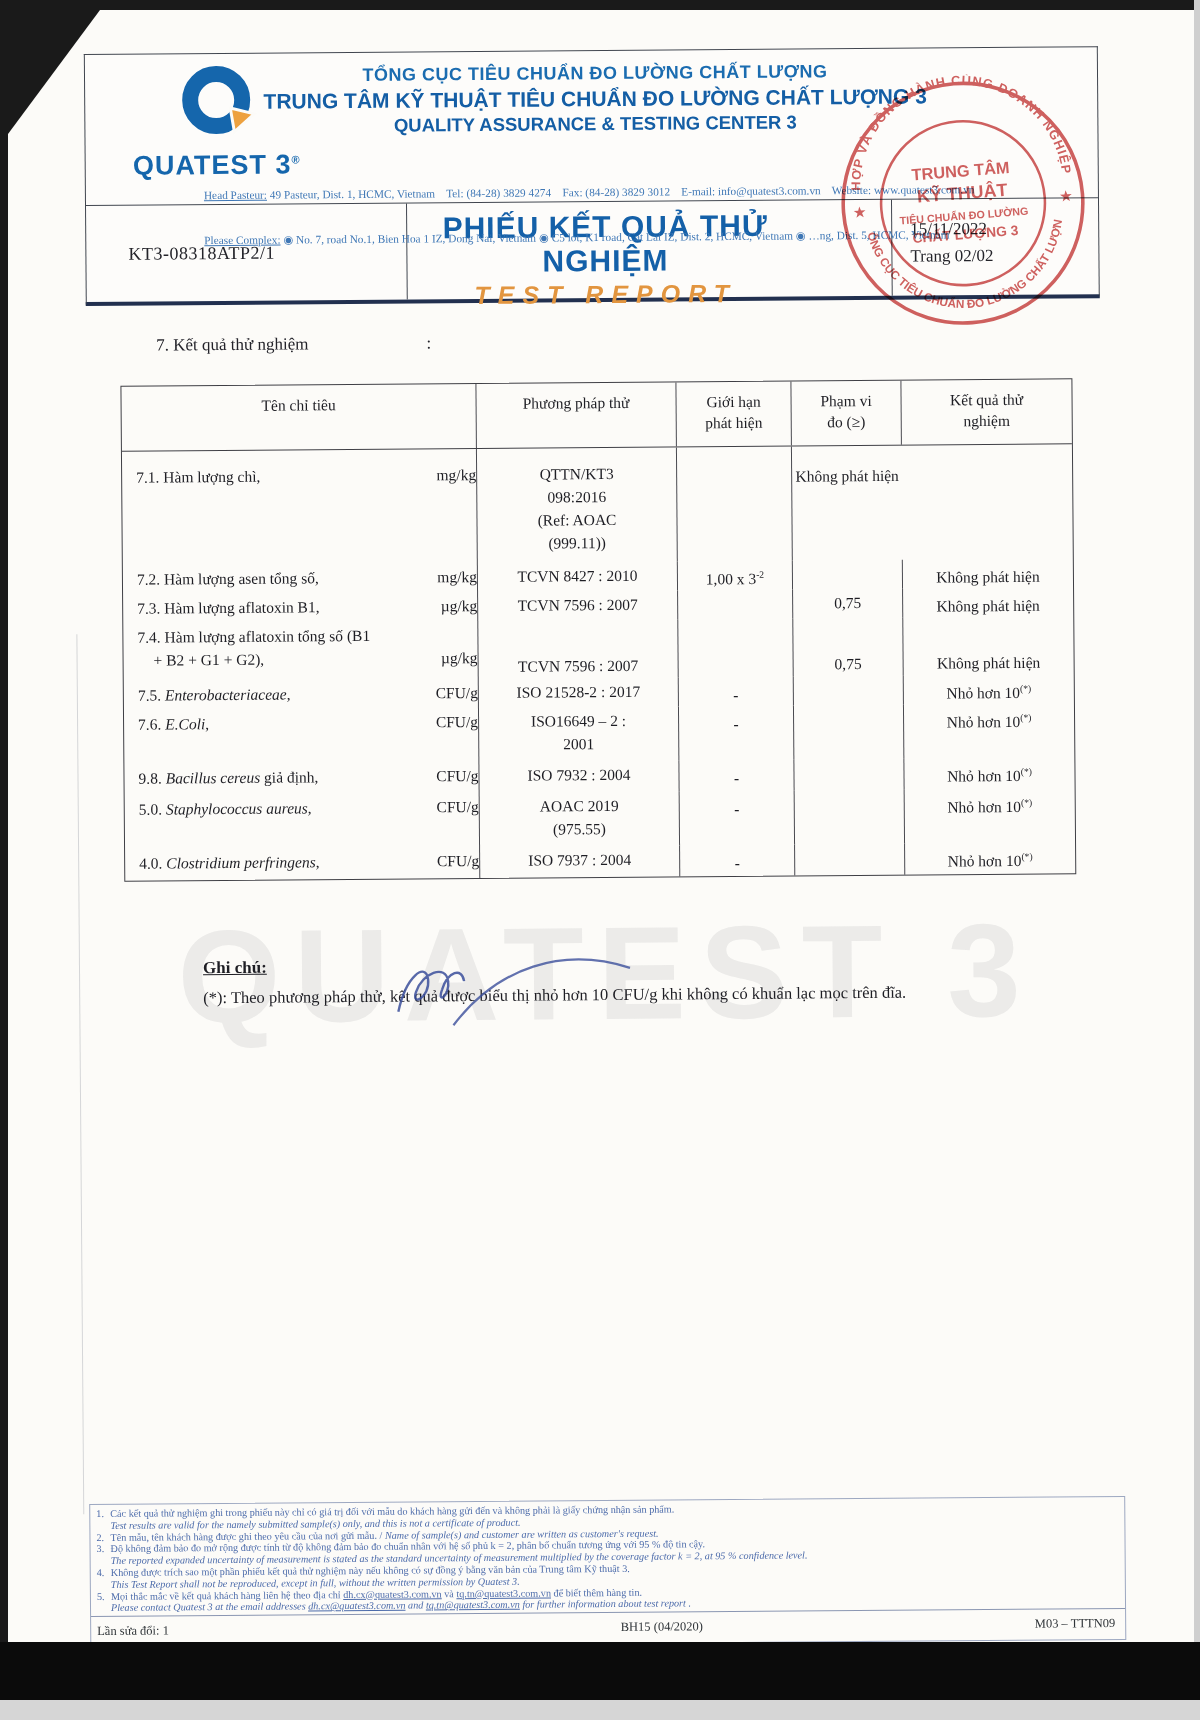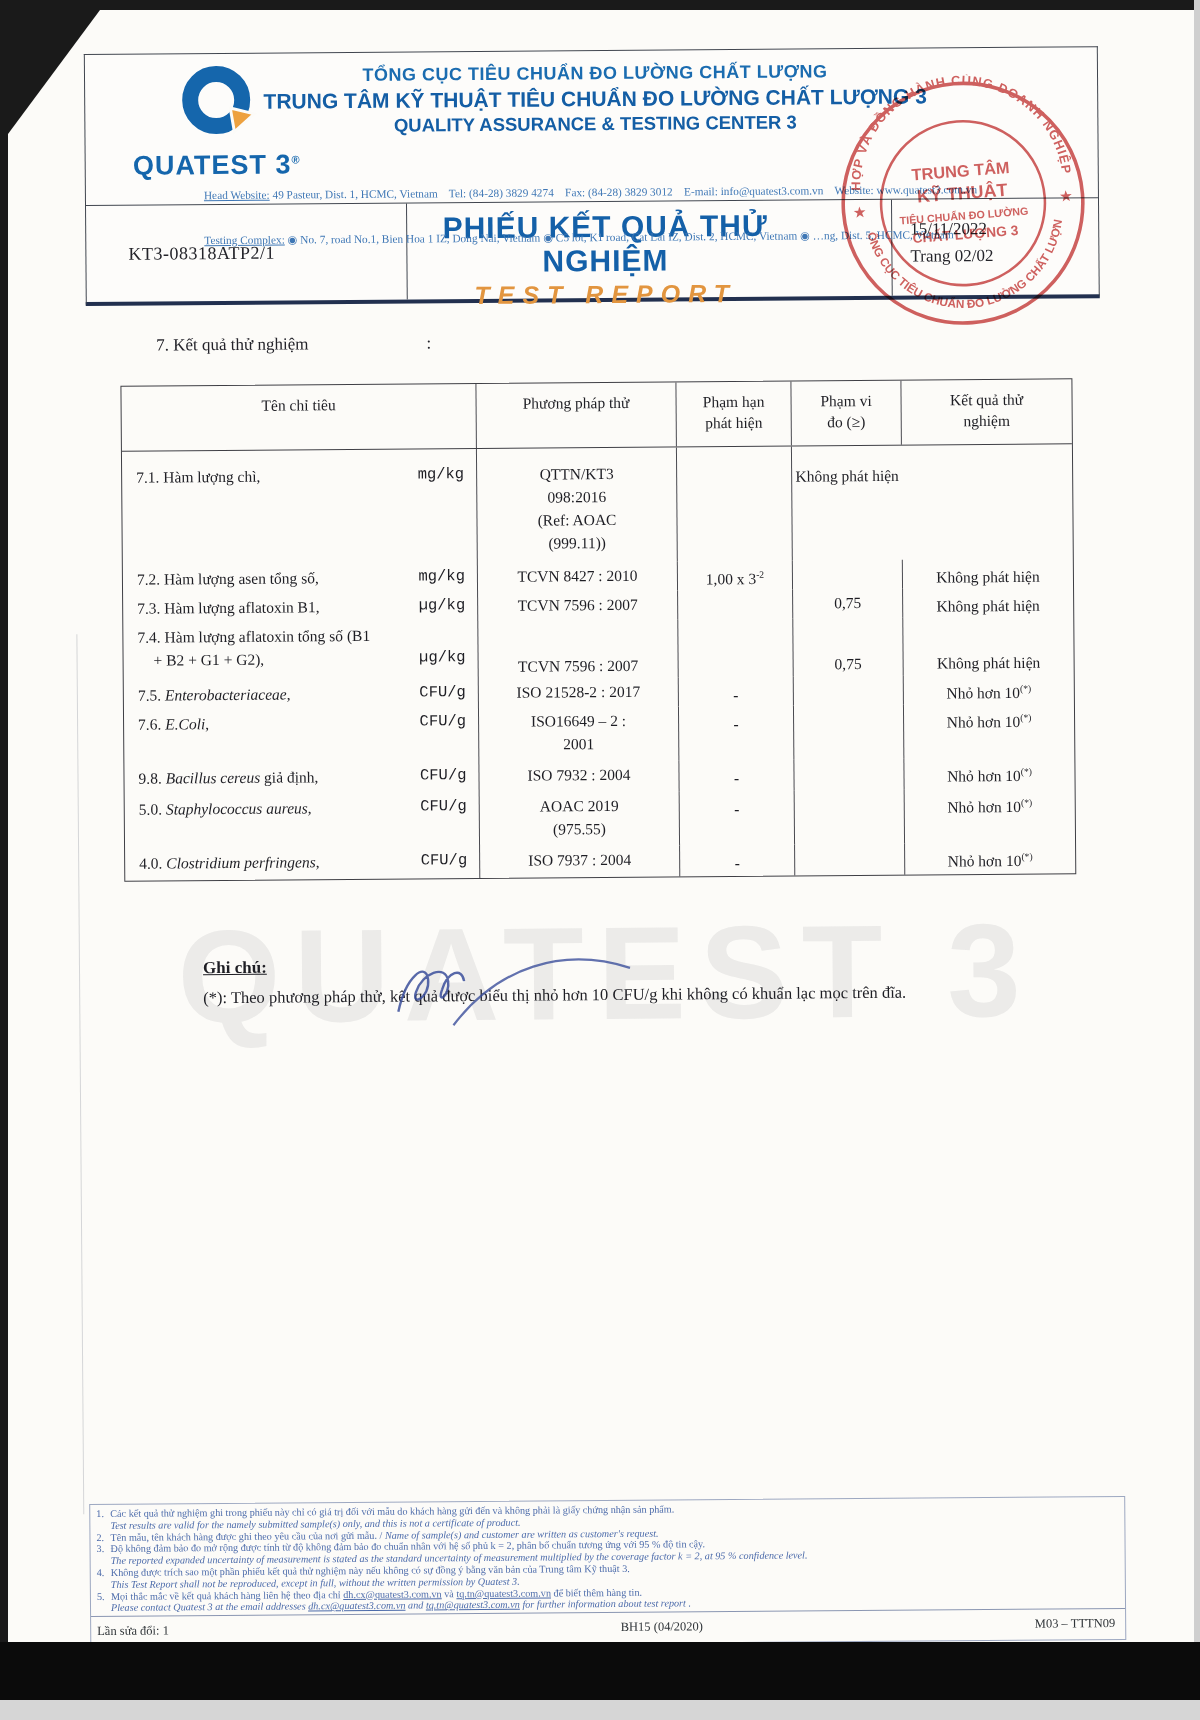--- a/index.html
+++ b/index.html
@@ -52,21 +52,21 @@
   .rtable{position:absolute;left:112px;top:372px;width:950px;border:1.6px solid #3f3f45;color:#1e1e24;}
   .thead{display:grid;grid-template-columns:355px 200px 115px 110px 170px;border-bottom:1.6px solid #3f3f45;}
   .th{white-space:pre-line;text-align:center;font-size:15.5px;padding-top:9px;min-height:64px;
       box-sizing:border-box;line-height:21px;}
   .th:not(:last-child){border-right:1.3px solid #4a4a50;}
   .trow{display:grid;grid-template-columns:355px 200px 115px 110px 170px;}
   .td{box-sizing:border-box;font-size:15.5px;line-height:23px;padding-top:2px;}
   .td:not(:last-child){border-right:1.3px solid #4a4a50;}
   .cn{padding-left:14px;}
   .nline{display:flex;justify-content:space-between;}
-  .nline .unit{padding-right:12px;font-family:Liberation Mono, monospace;}
+  .nline .unit{}
   .nline.l2{padding-left:16px;}
   .cm{text-align:center;}
   .cl,.cr,.cres{text-align:center;}
   .r0{min-height:114px;}
   .r0 .td{padding-top:14px;}
   .r1,.r2,.r4{min-height:27px;}
   .r3{min-height:58px;}
   .r3 .bot{display:flex;flex-direction:column;justify-content:flex-end;padding-bottom:1px;}
   .r5,.r7{min-height:54px;}
   .r6,.r8{min-height:31px;}
@@ -107,22 +107,22 @@
               <path d="M 56 44 L 80 50 L 60 68 Z" fill="#eda13f" stroke="#fcfbf8" stroke-width="3"></path>
             </svg>
             <div class="logo-text"><span>QUATEST 3</span><sup>®</sup></div>
           </div>
           <div class="org">
             <div class="org1">TỔNG CỤC TIÊU CHUẨN ĐO LƯỜNG CHẤT LƯỢNG</div>
             <div class="org2">TRUNG TÂM KỸ THUẬT TIÊU CHUẨN ĐO LƯỜNG CHẤT LƯỢNG 3</div>
             <div class="org3">QUALITY ASSURANCE &amp; TESTING CENTER 3</div>
           </div>
           <div class="addr">
-            <div><span class="lbl">Head Website:</span><span> 49 Pasteur, Dist. 1, HCMC, Vietnam    Tel: (84-28) 3829 4274    Fax: (84-28) 3829 3012    E-mail: info@quatest3.com.vn    Website: www.quatest3.com.vn</span></div>
-            <div><span class="lbl">Testing Complex:</span><span> ◉ No. 7, road No.1, Bien Hoa 1 IZ, Dong Nai, Vietnam ◉ C5 lot, K1 road, Cat Lai IZ, Dist. 2, HCMC, Vietnam ◉ …ng, Dist. 5, HCMC, Vietnam</span></div>
+            <div><span class="lbl">Head Pasteur:</span><span> 49 Pasteur, Dist. 1, HCMC, Vietnam    Tel: (84-28) 3829 4274    Fax: (84-28) 3829 3012    E-mail: info@quatest3.com.vn    Website: www.quatest3.com.vn</span></div>
+            <div><span class="lbl">Please Complex:</span><span> ◉ No. 7, road No.1, Bien Hoa 1 IZ, Dong Nai, Vietnam ◉ C5 lot, K1 road, Cat Lai IZ, Dist. 2, HCMC, Vietnam ◉ …ng, Dist. 5, HCMC, Vietnam</span></div>
           </div>
         </div>
         <div class="header-title">
           <div class="cell-code">KT3-08318ATP2/1</div>
           <div class="cell-title">
             <div class="title-vi">PHIẾU KẾT QUẢ THỬ NGHIỆM</div>
             <div class="title-en">TEST REPORT</div>
           </div>
           <div class="cell-date">
             <div>15/11/2022</div>
@@ -153,21 +153,21 @@
       </svg>
 
       <div class="section">
         <span>7. Kết quả thử nghiệm</span><span class="colon">:</span>
       </div>
 
       <div class="rtable">
         <div class="thead">
           <div class="th">Tên chỉ tiêu</div>
           <div class="th">Phương pháp thử</div>
-          <div class="th">Phạm hạn
+          <div class="th">Giới hạn
 phát hiện</div>
           <div class="th">Phạm vi
 đo (≥)</div>
           <div class="th">Kết quả thử
 nghiệm</div>
         </div>
 
         <div class="trow r0">
           <div class="td cn">
               <div class="nline">

